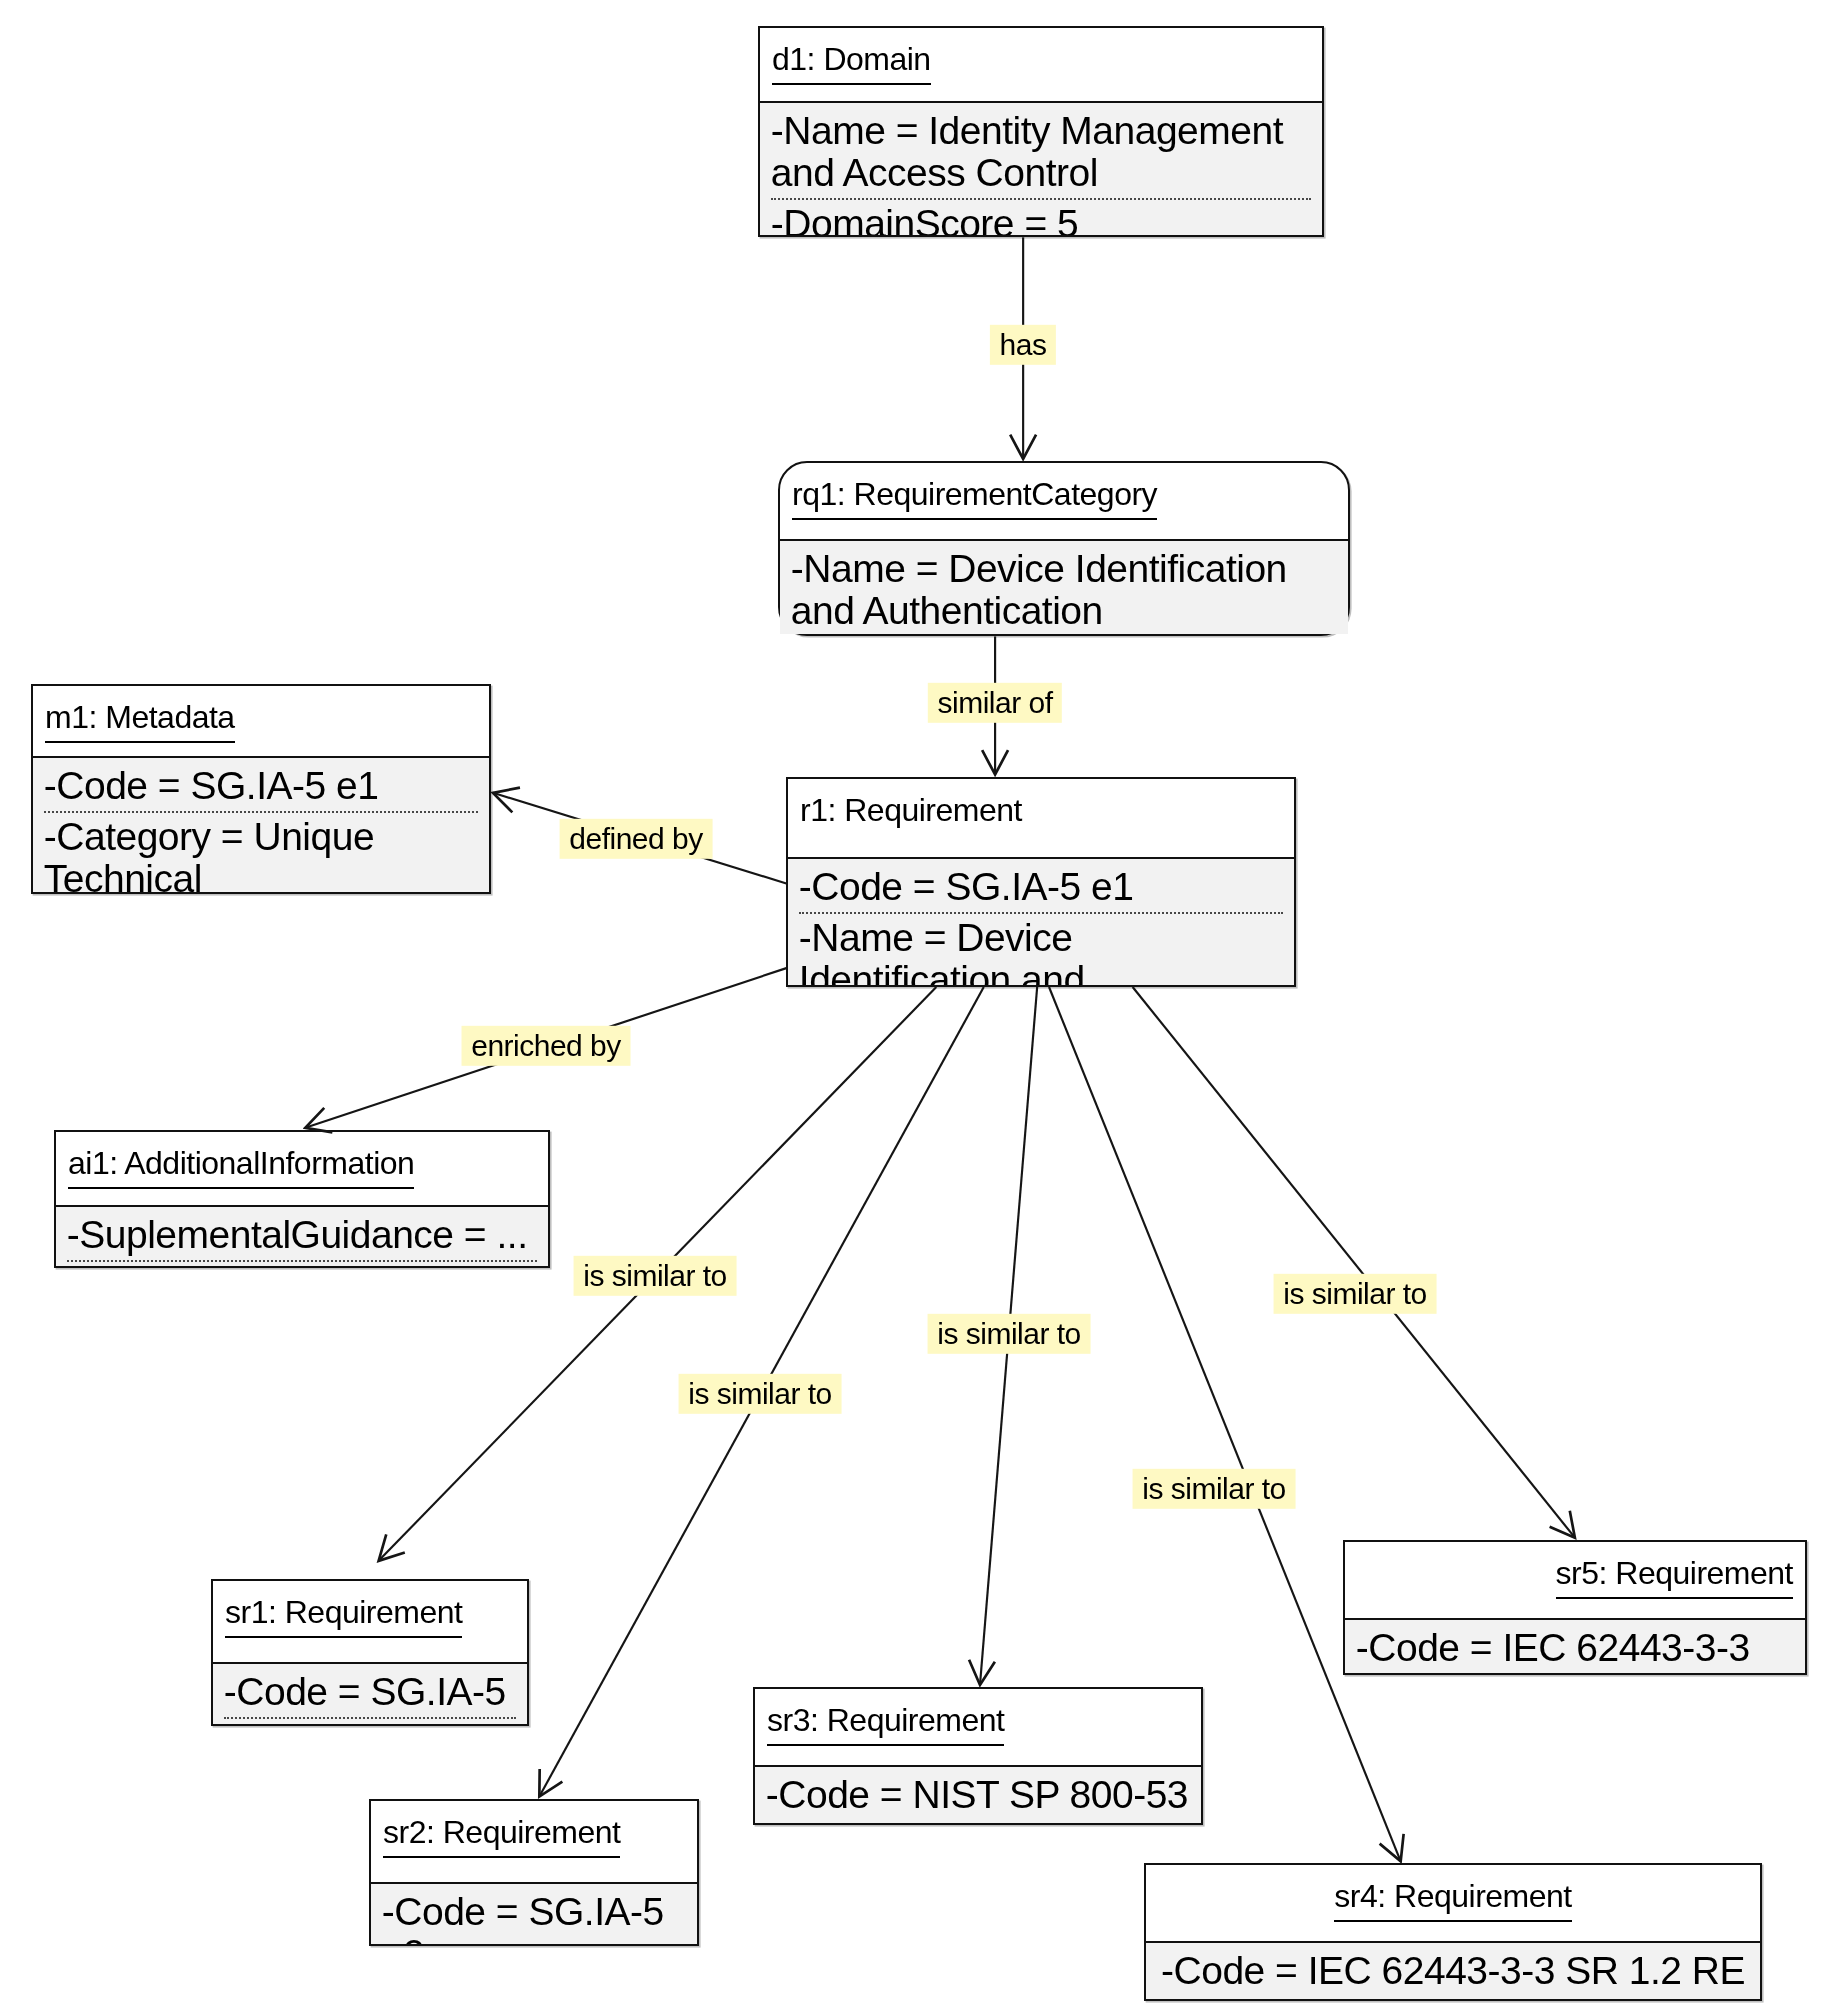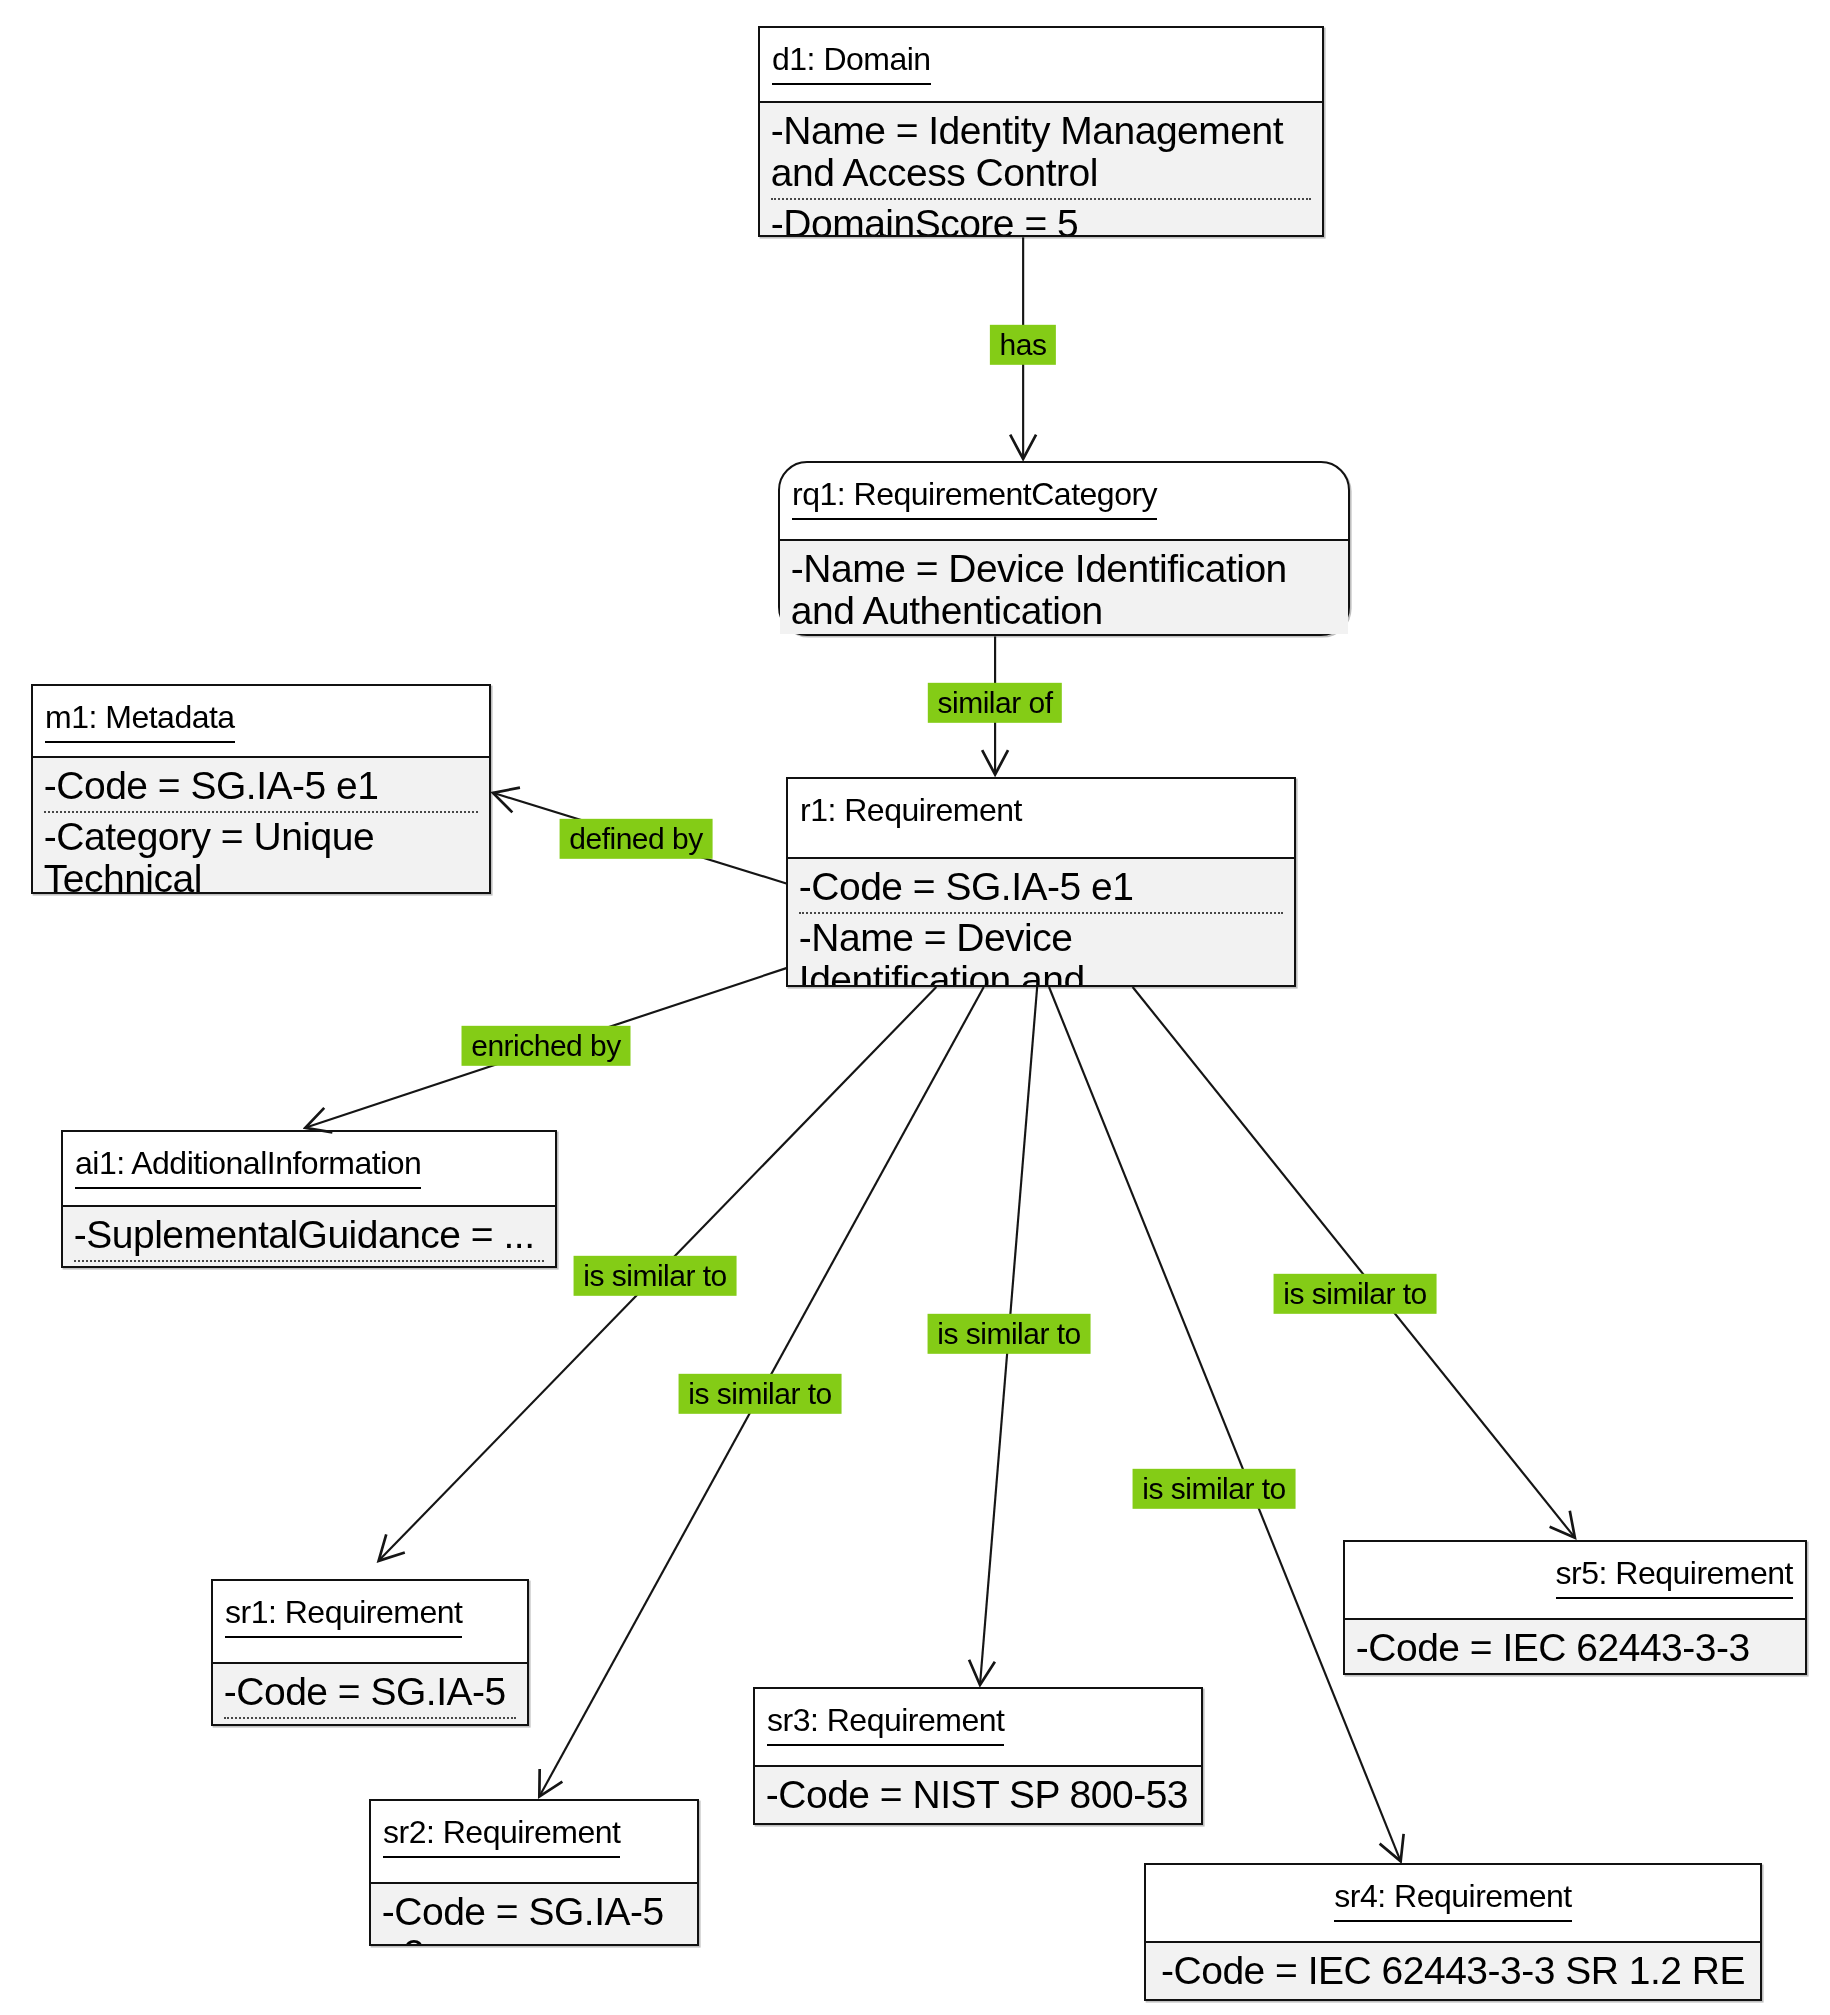--- a/index.html
+++ b/index.html
@@ -60,41 +60,41 @@
     margin-top: auto;
     border-top: 2.2px dotted #474747;
     height: 3.2px;
   }
 
   
   .n-d1  { left: 758px; top: 26px;   width: 566px; height: 211px; --th: 73px; }
   .n-rq1 { left: 778px; top: 461px;  width: 572px; height: 175px; border-radius: 29px; --th: 76px; }
   .n-r1  { left: 786px; top: 777px; width: 510px;  height: 210px; --th: 78px; }
   .n-m1  { left: 31px;   top: 684px; width: 460px;  height: 210px; --th: 70px; }
-  .n-ai1 { left: 54px;  top: 1130px; width: 496px;  height: 138px; margin-left: 7px; --th: 73px; }
+  .n-ai1 { left: 54px;  top: 1130px; width: 496px;  height: 138px; --th: 73px; }
   .n-sr1 { left: 211px;  top: 1563px; width: 318px;  height: 147px; margin-top: 16px; --th: 81px; }
   .n-sr2 { left: 369px;  top: 1799px; width: 330px;  height: 147px; --th: 81px; }
   .n-sr3 { left: 753px; top: 1687px; width: 450px;  height: 138px; --th: 76px; }
   .n-sr4 { left: 1144px; top: 1863px; width: 618px; height: 138px; text-align: center; --th: 76px; }
   .n-sr5 { left: 1343px; top: 1540px; width: 464px;  height: 135px; align-items: flex-end; --th: 76px; }
 
   
   svg.edges {
     position: absolute;
     left: 0; top: 0;
     width: 1830px; height: 2015px;
     pointer-events: none;
     z-index: 5;
   }
   svg.edges line { stroke: #151515; stroke-width: 4; }
 
   .elabel {
     position: absolute;
     transform: translate(-50%, -50%);
-    background: #84cc16;
+    background: #fef9c3;
     padding: 3.2px 9.7px;
     font-size: 30px;
     letter-spacing: -0.5px;
     white-space: nowrap;
     z-index: 10;
   }
   .l-has         { left: 1023px; top: 345px;  }
   .l-consists    { left: 995px; top: 703px; }
   .l-defined     { left: 636px; top: 839px; }
   .l-enriched    { left: 546px; top: 1046px; }

